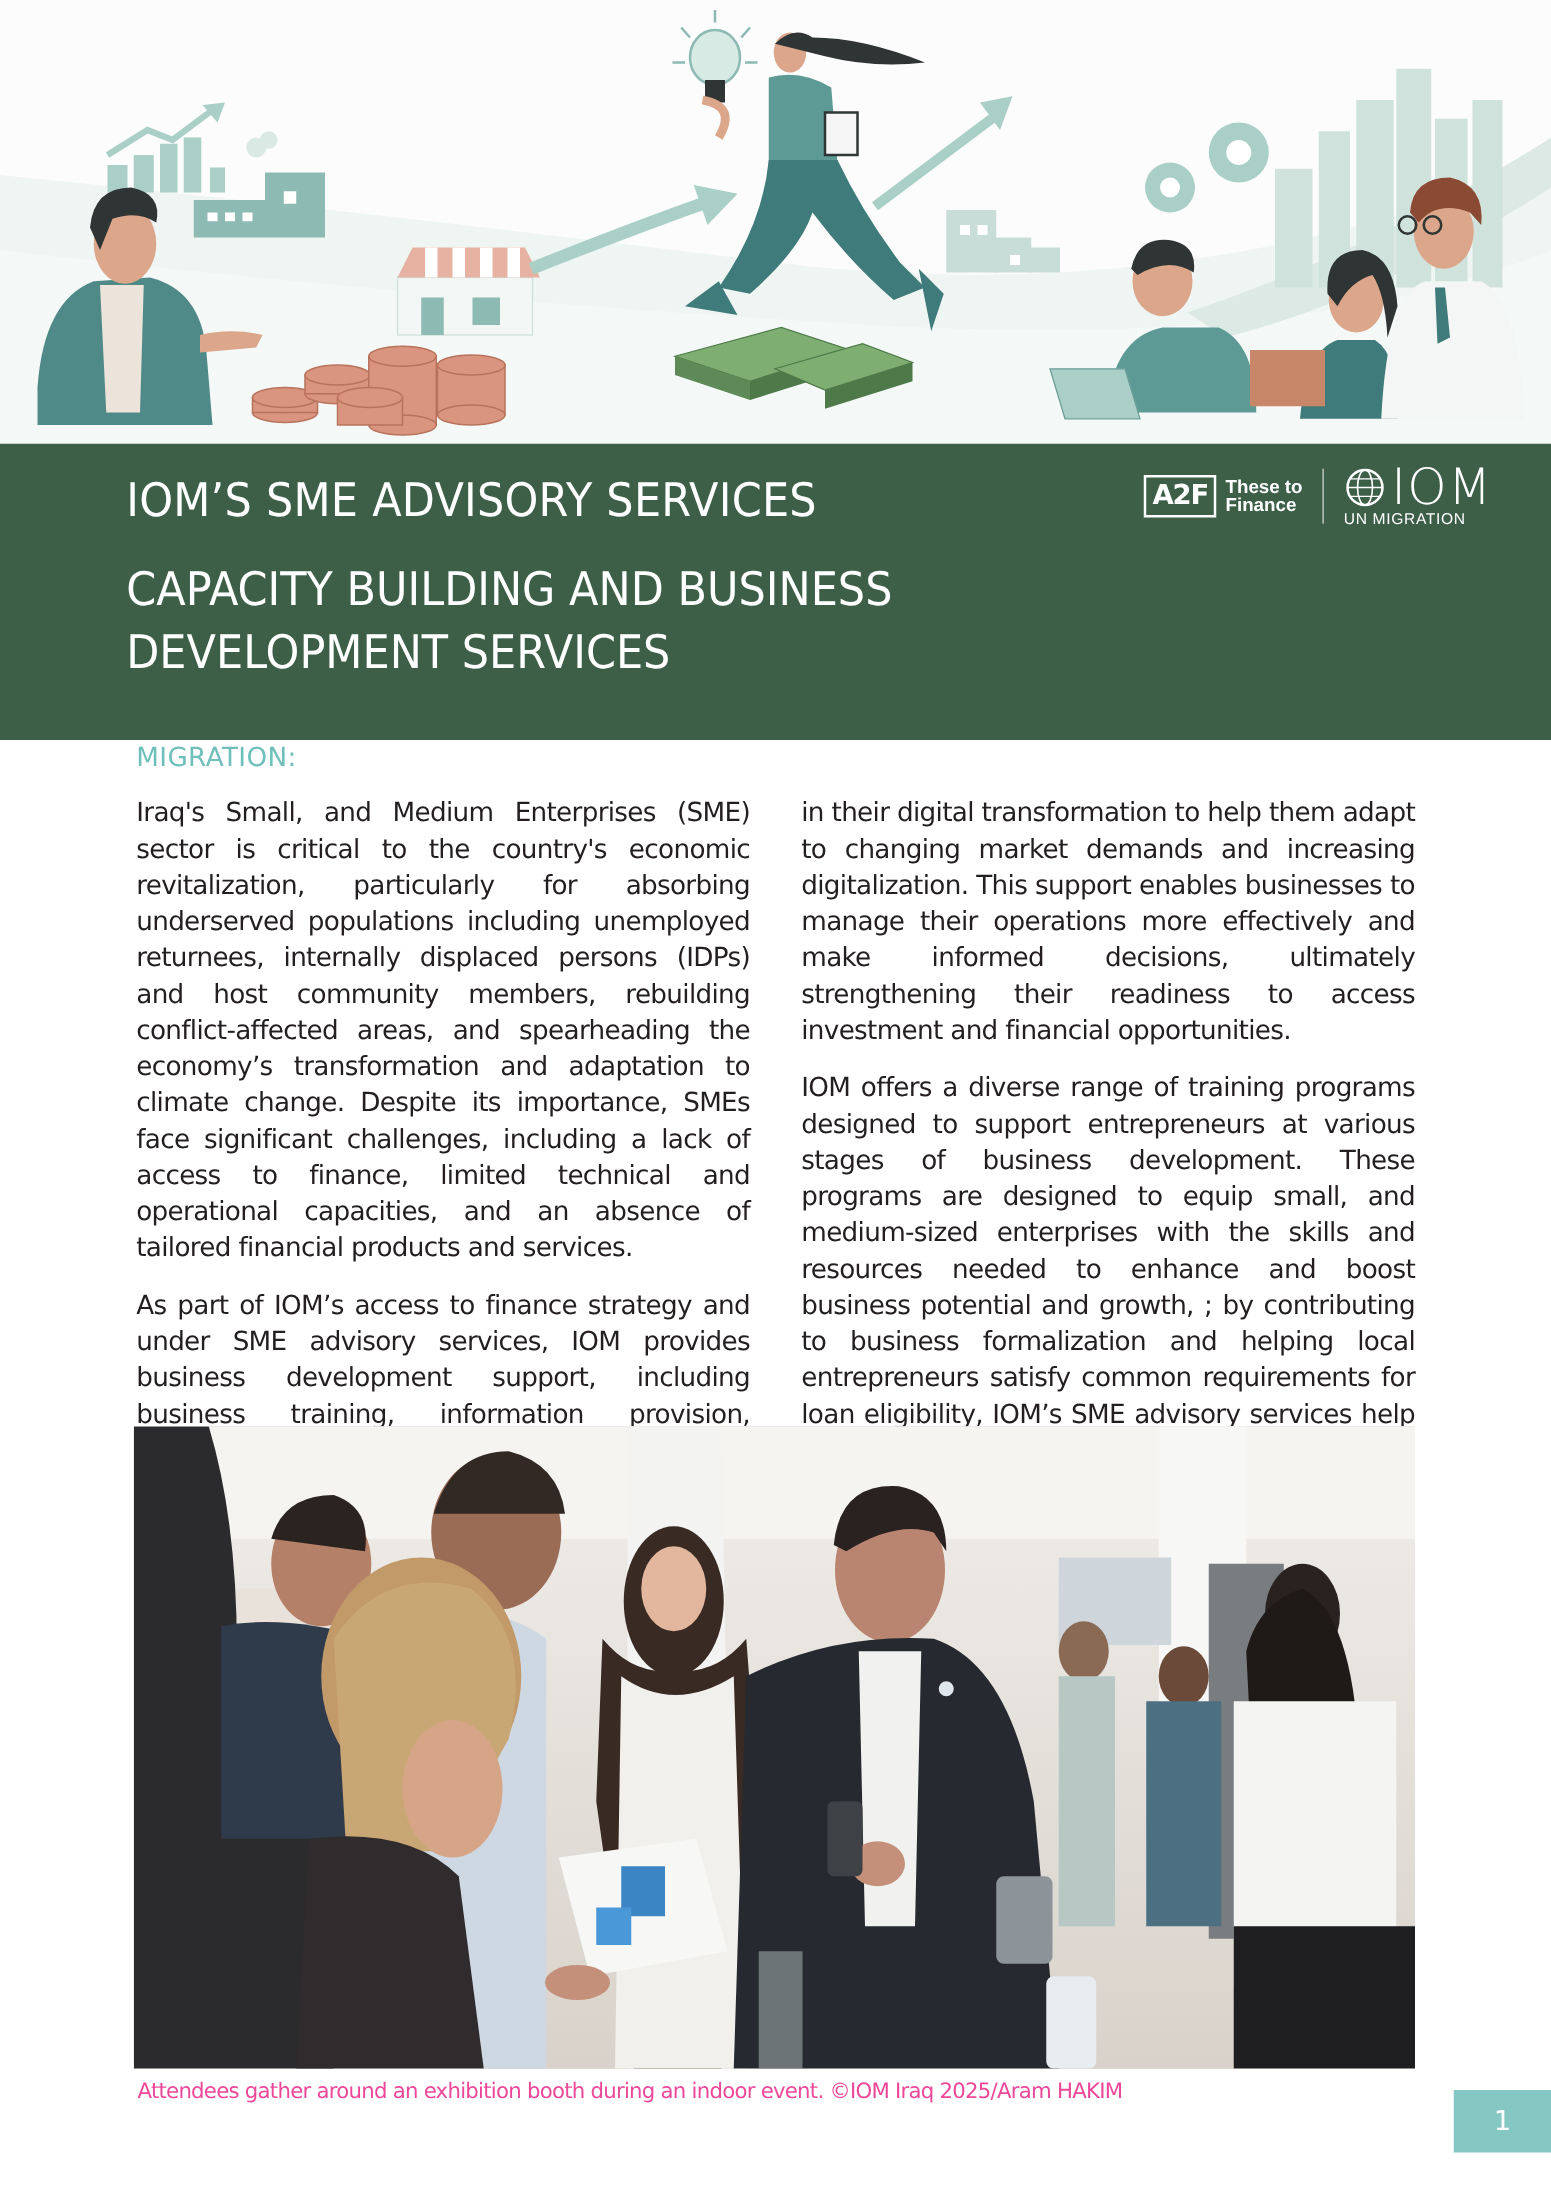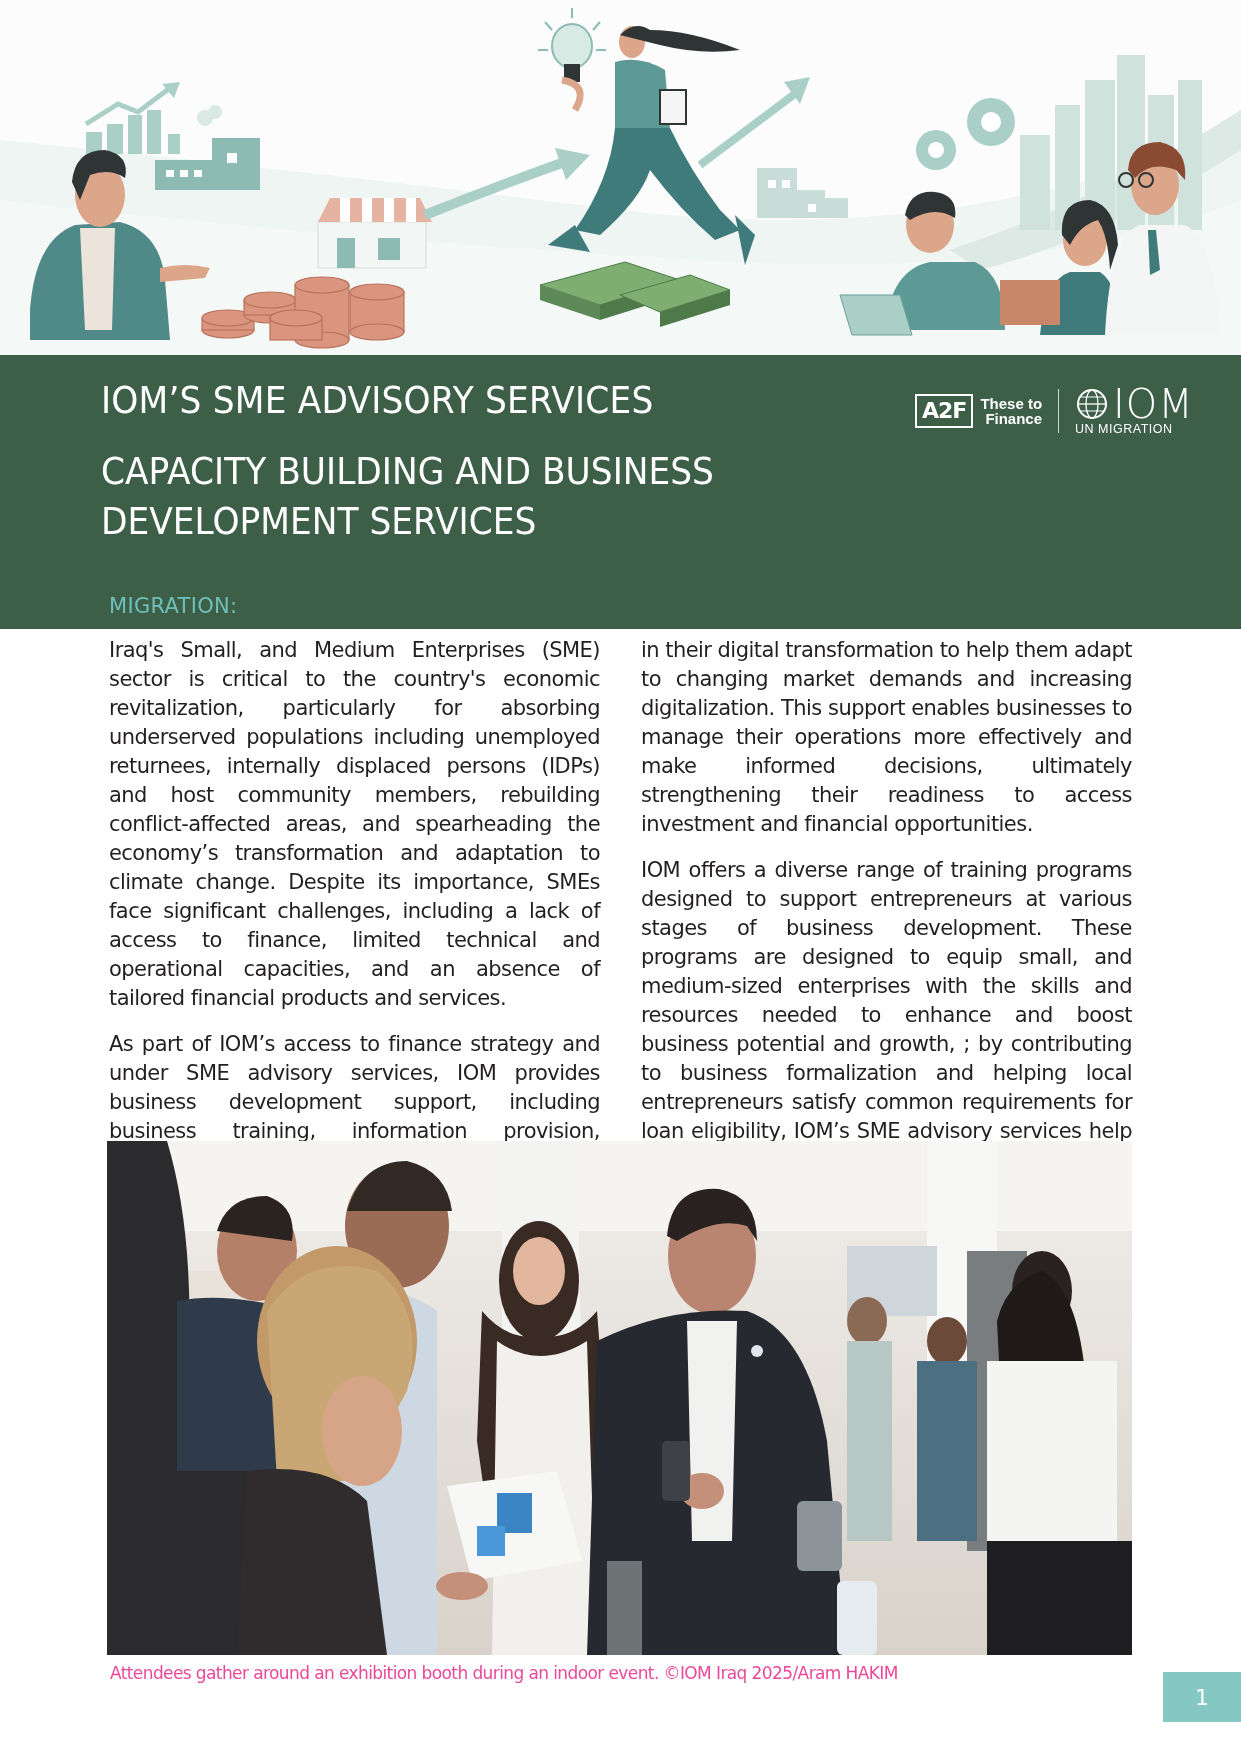--- a/index.html
+++ b/index.html
@@ -4,24 +4,24 @@
 <style>
   * { box-sizing: border-box; margin: 0; padding: 0; }
   html, body { width: 1241px; height: 1755px; background: #ffffff; overflow: hidden; }
   body { position: relative; font-family: "Liberation Sans", sans-serif; color: #231f20; }
 
   
   .hero { position: absolute; left: 0; top: 0; width: 1241px; height: 355px; background: #fbfcfb; overflow: hidden; }
   .hero svg { position: absolute; left: 0; top: 0; }
 
   
-  .band { position: absolute; left: 0; top: 355px; width: 1241px; height: 274px; background: #3d5f48; }
+  .band { position: absolute; left: 0; top: 355px; width: 1241px; height: 237px; background: #3d5f48; }
   .band .t1 { position: absolute; left: 101px; top: 24px; color: #fff; font-size: 37px; font-weight: 400; letter-spacing: 0.2px; font-family: "DejaVu Sans", sans-serif; transform: scaleX(0.93); transform-origin: left; }
   .band .t2 { position: absolute; left: 101px; top: 92px; color: #fff; font-size: 37px; line-height: 50px; font-family: "DejaVu Sans", sans-serif; transform: scaleX(0.93); transform-origin: left; }
-  .logos { position: absolute; left: 915px; top: 31px; height: 50px; display: flex; align-items: center; text-align: right; }
+  .logos { position: absolute; left: 915px; top: 17px; height: 50px; display: flex; align-items: center; }
   .a2f-box { border: 2px solid #fff; color: #fff; font-weight: 700; font-size: 22px; padding: 2px 5px; line-height: 26px; font-family: "DejaVu Sans", sans-serif; letter-spacing: -1px; }
   .a2f-text { color: #fff; font-weight: 700; font-size: 15px; line-height: 15px; margin-left: 7px; font-family: "Liberation Sans", sans-serif; }
   .logo-div { width: 1px; height: 44px; background: #cfd9d2; margin: 0 16px 0 16px; }
   .iom { display: flex; flex-direction: column; align-items: flex-start; color: #fff; }
   .iom-top { display: flex; align-items: center; }
   .iom-word { font-size: 40px; line-height: 34px; font-family: "DejaVu Sans", sans-serif; font-weight: 300; margin-left: 4px; letter-spacing: 1px; }
   .iom-sub { font-size: 12.5px; letter-spacing: 0.5px; margin-top: 1px; font-family: Liberation Sans, sans-serif; }
 
   
   .section-title { position: absolute; left: 109px; top: 594px; color: #6fbfbb; font-size: 21px; letter-spacing: 0.3px; font-family: "DejaVu Sans", sans-serif; font-weight: 400; }

